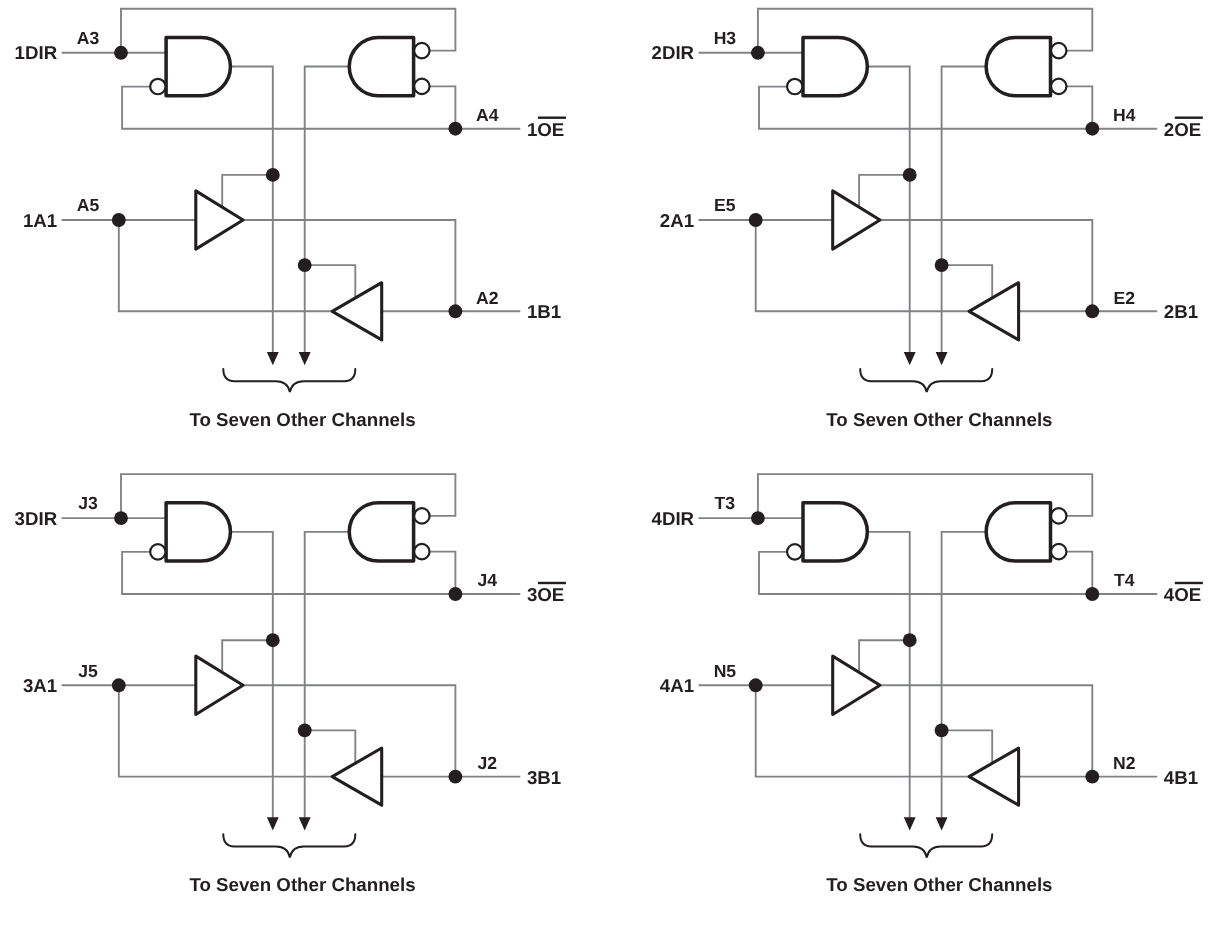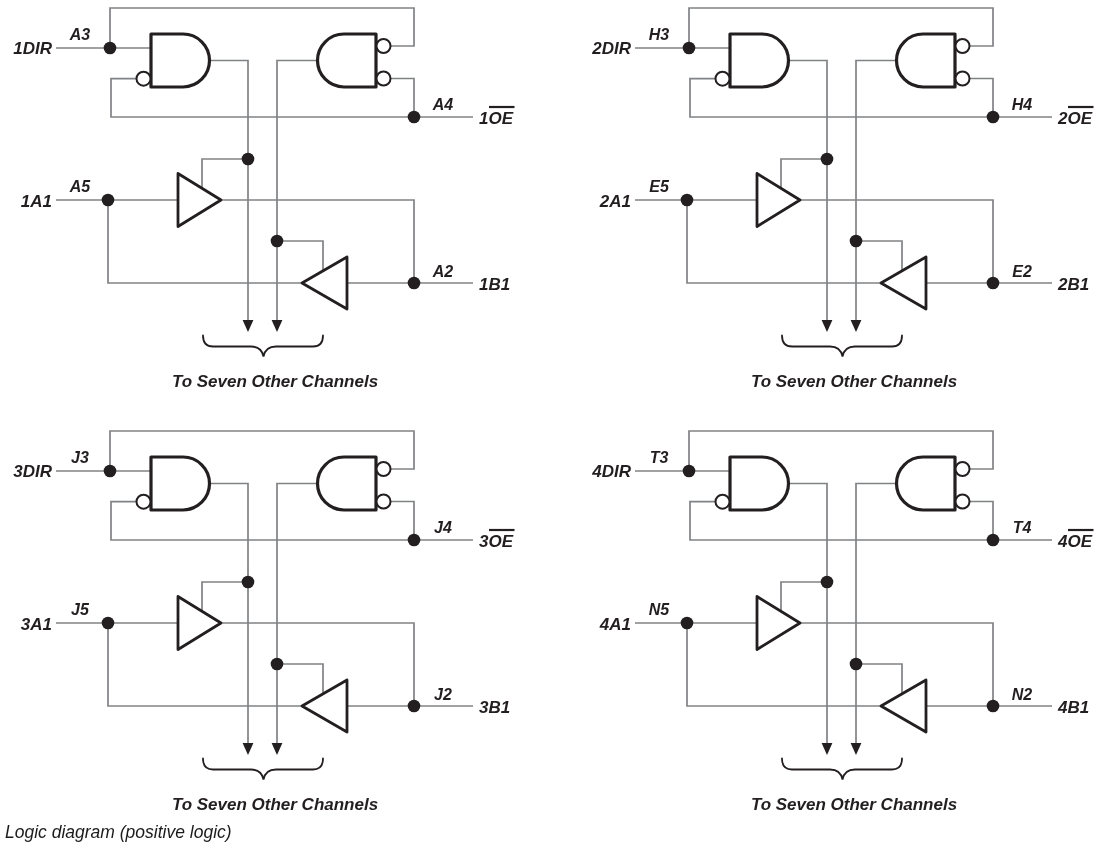--- a/index.html
+++ b/index.html
@@ -1,17 +1,17 @@
 <!DOCTYPE html>
 <html><head>
 <meta charset="utf-8">
 <style>
   html,body{margin:0;padding:0;background:#ffffff;}
   #canvas{position:relative;width:1100px;height:842px;background:#ffffff;overflow:hidden;
-          font-family:"Liberation Sans",sans-serif;font-style:italic;}
+          font-family:"Liberation Sans",sans-serif;}
   .quad{position:absolute;}
   .wire path{stroke:#808285;stroke-width:1.7;fill:none;}
   .gate{stroke:#231f20;stroke-width:3.2;fill:#ffffff;stroke-linejoin:round;}
   .tri{stroke:#231f20;stroke-width:2.8;fill:#ffffff;stroke-linejoin:round;}
   .bubble{stroke:#231f20;stroke-width:2;fill:#ffffff;}
   .dot circle{fill:#231f20;stroke:none;}
   .arrow polygon{fill:#231f20;stroke:none;}
   .brace{stroke:#231f20;stroke-width:1.8;fill:none;stroke-linecap:round;}
   .obar{stroke:#231f20;stroke-width:2.2;fill:none;}
   .lbl{font-family:"Liberation Sans",sans-serif;font-weight:bold;font-size:17px;fill:#231f20;}
@@ -222,14 +222,13 @@
     <text class="lbl pin mid" x="443" y="110">T4</text>
     <text class="lbl" x="479" y="123.5">4OE</text>
     <path class="obar" d="M489,107 H514.5"></path>
     <text class="lbl end" x="52" y="206.5">4A1</text>
     <text class="lbl pin mid" x="80" y="192">N5</text>
     <text class="lbl pin mid" x="443" y="276.5">N2</text>
     <text class="lbl" x="479" y="289.5">4B1</text>
     <text class="lbl mid" x="275" y="387">To Seven Other Channels</text>
   </svg>
 
-  <div class="caption">Logic diagram (positive logic)</div>
 </div>
 
 </body></html>

